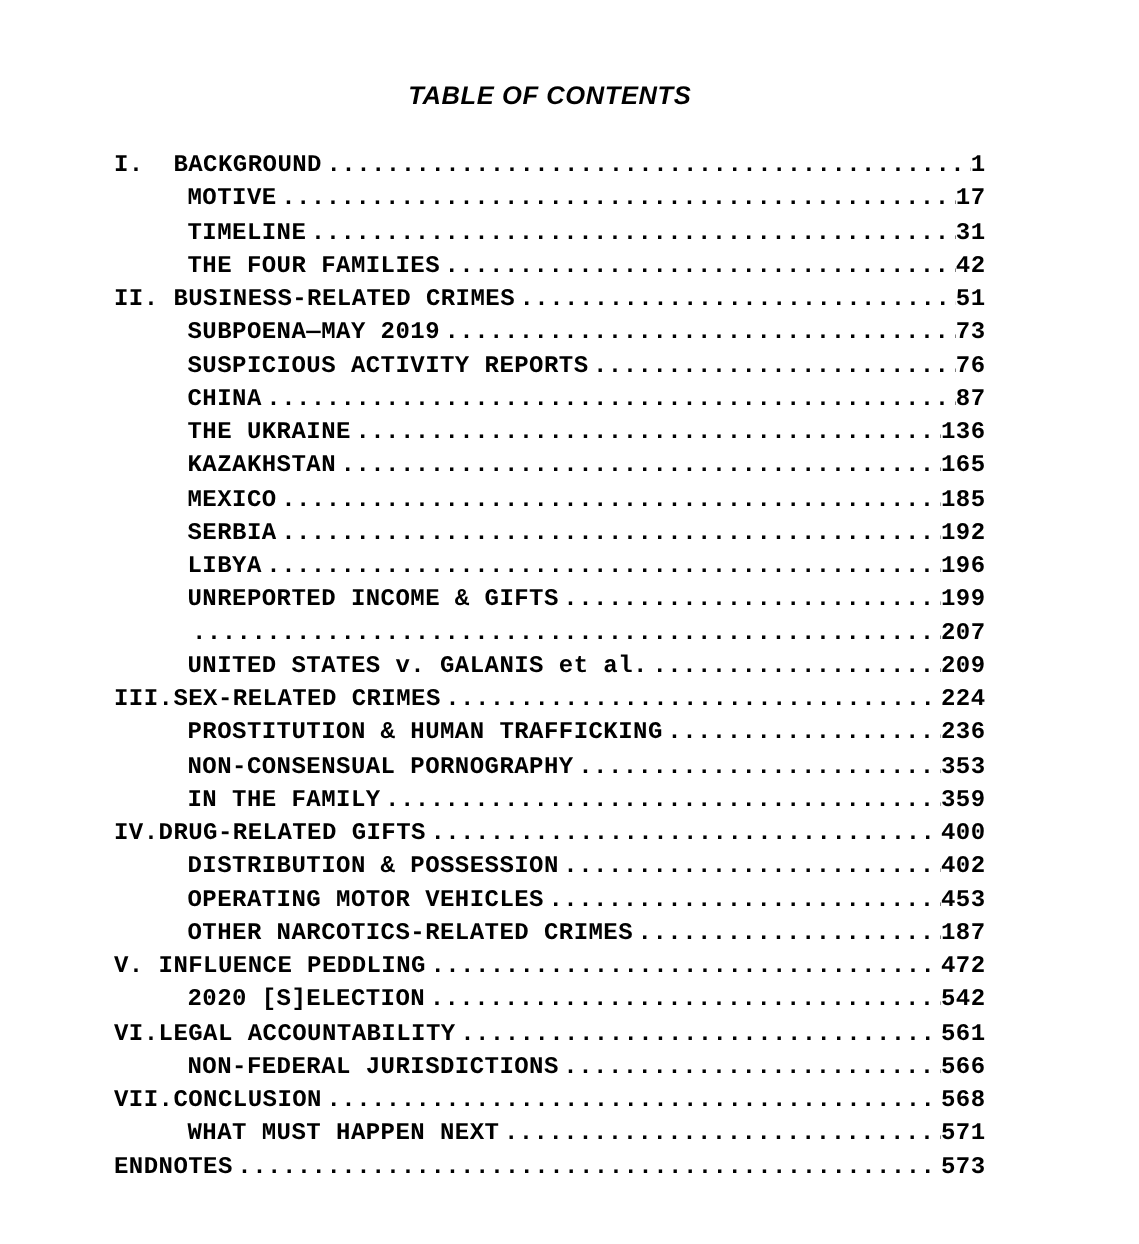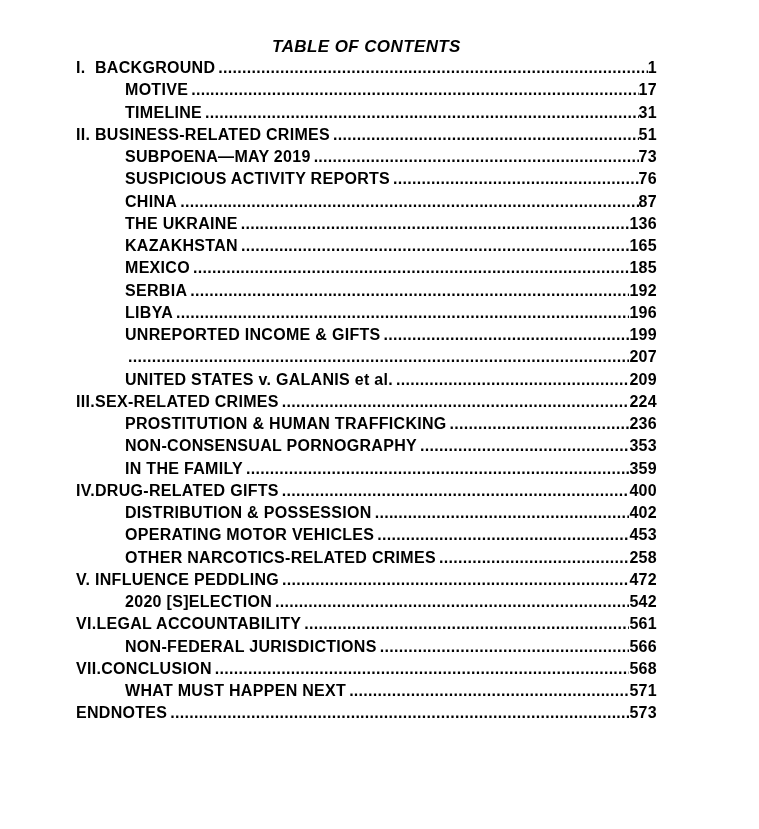--- a/index.html
+++ b/index.html
@@ -11,32 +11,34 @@
     width: 759px;
     height: 829px;
     overflow: hidden;
     font-family: "Liberation Sans", "DejaVu Sans", sans-serif;
     color: #000000;
   }
   .page {
     box-sizing: border-box;
     width: 759px;
     height: 703px;
-    padding: 37px 102px 0 76px;
+    padding: 54px 102px 0 76px;
   }
   .doc-title {
     text-align: center;
     font-size: 17px;
     font-weight: bold;
     font-style: italic;
     letter-spacing: 0.4px;
     line-height: 20px;
     white-space: nowrap;
   }
   .toc-list {
+    margin-top: 25px;
+    font-family: Liberation Mono, monospace;
   }
   .toc-row {
     display: flex;
     align-items: baseline;
     line-height: 22.26px;
     height: 22.26px;
     font-size: 16px;
     font-weight: bold;
     letter-spacing: 0.3px;
   }
@@ -78,20 +80,25 @@
       <div class="toc-row level2">
     <span class="entry-label">MOTIVE</span>
     <span class="dot-leader"></span>
     <span class="page-num">17</span>
   </div>
       <div class="toc-row level2">
     <span class="entry-label">TIMELINE</span>
     <span class="dot-leader"></span>
     <span class="page-num">31</span>
   </div>
+      <div class="toc-row level2">
+    <span class="entry-label">THE FOUR FAMILIES</span>
+    <span class="dot-leader"></span>
+    <span class="page-num">42</span>
+  </div>
       <div class="toc-row level1">
     <span class="entry-label">II.&nbsp;BUSINESS-RELATED CRIMES</span>
     <span class="dot-leader"></span>
     <span class="page-num">51</span>
   </div>
       <div class="toc-row level2">
     <span class="entry-label">SUBPOENA—MAY 2019</span>
     <span class="dot-leader"></span>
     <span class="page-num">73</span>
   </div>
@@ -175,21 +182,21 @@
     <span class="page-num">402</span>
   </div>
       <div class="toc-row level2">
     <span class="entry-label">OPERATING MOTOR VEHICLES</span>
     <span class="dot-leader"></span>
     <span class="page-num">453</span>
   </div>
       <div class="toc-row level2">
     <span class="entry-label">OTHER NARCOTICS-RELATED CRIMES</span>
     <span class="dot-leader"></span>
-    <span class="page-num">258</span>
+    <span class="page-num">187</span>
   </div>
       <div class="toc-row level1">
     <span class="entry-label">V.&nbsp;INFLUENCE PEDDLING</span>
     <span class="dot-leader"></span>
     <span class="page-num">472</span>
   </div>
       <div class="toc-row level2">
     <span class="entry-label">2020 [S]ELECTION</span>
     <span class="dot-leader"></span>
     <span class="page-num">542</span>

